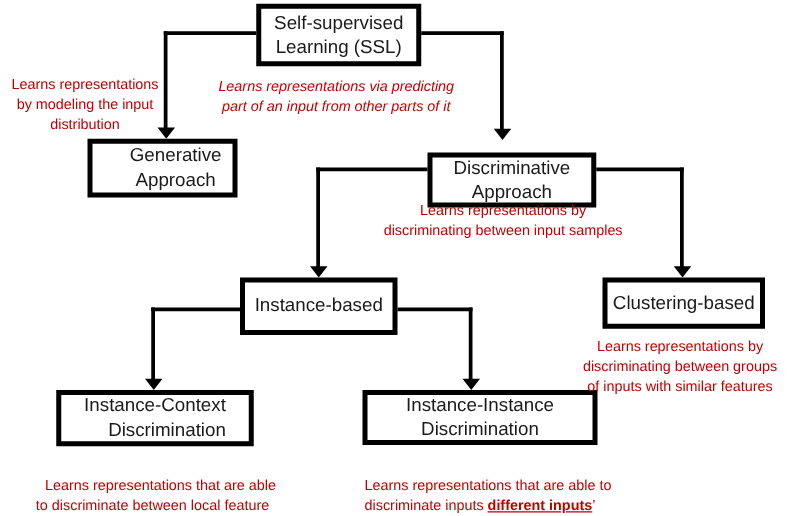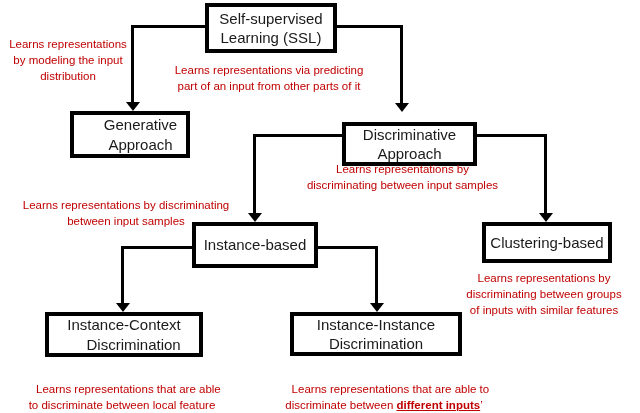--- a/index.html
+++ b/index.html
@@ -93,45 +93,43 @@
   <div class="node" style="left:342px; top:122px; width:135px; height:44px;">Discriminative
 Approach</div>
 
   <div class="node" style="left:192px; top:222px; width:126px; height:46px;">Instance-based</div>
 
   <div class="node" style="left:482px; top:222px; width:130px; height:41px;">Clustering-based</div>
 
   <div class="node" style="left:45px; top:312px; width:158px; height:45px;text-align:right;">Instance-Context
 Discrimination</div>
 
-  <div class="node" style="left:290px; top:312px; width:172px; height:44px;">Instance-Instance
+  <div class="node" style="left:290px; top:312px; width:188px; height:44px;">Instance-Instance
 Discrimination</div>
 
-  <div class="note" style="left:0px; top:36px; width:136px;">Learns representations
+  <div class="note" style="left:0px; top:60px; width:136px;">Learns representations
 by modeling the input
 distribution</div>
 
-  <div class="note" style="left:160px; top:62px; width:218px;">Learns representations via predicting
+  <div class="note" style="left:160px; top:62px; width:218px;font-style:italic;">Learns representations via predicting
 part of an input from other parts of it</div>
 
   <div class="note" style="left:285px; top:161px; width:235px;">Learns representations by
 discriminating between input samples</div>
 
-  <div class="note" style="left:3px; top:197px; width:246px;">Learns representations by discriminating
-between input samples</div>
 
   <div class="note" style="left:448px; top:270px; width:192px;">Learns representations by
 discriminating between groups
 of inputs with similar features</div>
 
   <div class="note" style="left:7px; top:365px; width:230px;">
     <span>Learns representations that are able
 to discriminate between local feature
 of </span>
   </div>
 
   <div class="note" style="left:256px; top:365px; width:256px;">
     <span>Learns representations that are able to
-discriminate between </span><span class="em">different inputs</span><span>’
+discriminate inputs </span><span class="em">different inputs</span><span>’
 instance-level local representations</span>
   </div>
 
 </div>
 
 </body></html>

